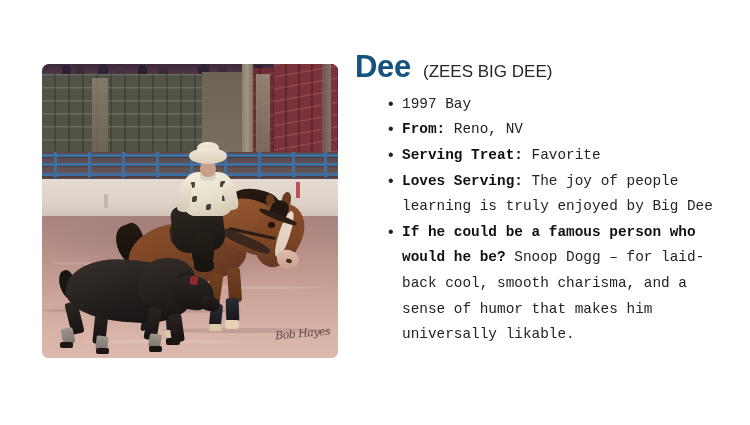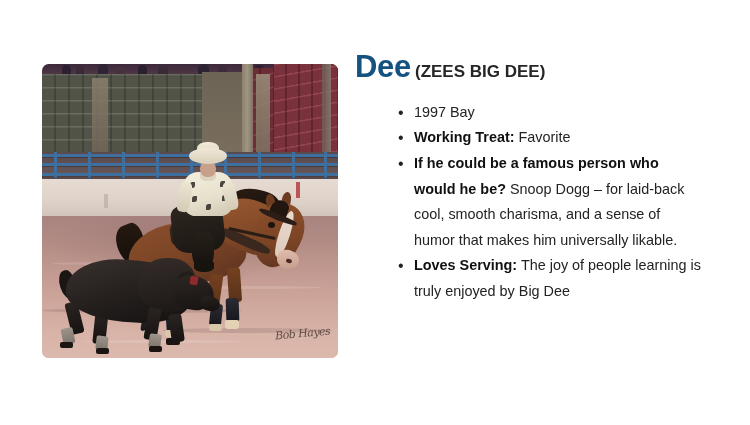--- a/index.html
+++ b/index.html
@@ -384,28 +384,28 @@
     white-space: nowrap;
   }
   .horse-name {
     font-size: 31px;
     font-weight: bold;
     color: #14527f;
     letter-spacing: -0.3px;
   }
   .registered-name {
     font-size: 17px;
-    font-weight: bold;
+    font-weight: normal;
     color: #262626;
-    margin-left: 4px;
+    margin-left: 12px;
   }
 
   ul.facts {
     list-style: none;
-    margin: 16px; padding: 0;
+    margin: 4px; padding: 0; font-family: Liberation Mono, monospace;
   }
   ul.facts li {
     position: relative;
     padding-left: 43px;
     font-size: 14.4px;
     line-height: 1.78;
     color: #232323;
     margin-bottom: 0px;
   }
   ul.facts li::before {
@@ -572,26 +572,30 @@
 
     <h1 class="title-row">
       <span class="horse-name">Dee</span><span class="registered-name">(ZEES BIG DEE)</span>
     </h1>
 
     <ul class="facts">
       <li>
         <span>1997 Bay</span>
       </li>
       <li>
-        <b>Working Treat:</b>
+        <b>From:</b>
+        <span>Reno, NV</span>
+      </li>
+      <li>
+        <b>Serving Treat:</b>
         <span>Favorite</span>
+      </li>
+      <li>
+        <b>Loves Serving:</b>
+        <span>The joy of people learning is truly enjoyed by Big Dee</span>
       </li>
       <li>
         <b>If he could be a famous person who would he be?</b>
         <span>Snoop Dogg – for laid-back cool, smooth charisma, and a sense of humor that makes him universally likable.</span>
       </li>
-      <li>
-        <b>Loves Serving:</b>
-        <span>The joy of people learning is truly enjoyed by Big Dee</span>
-      </li>
     </ul>
   </div>
 </div>
 
 </body></html>

